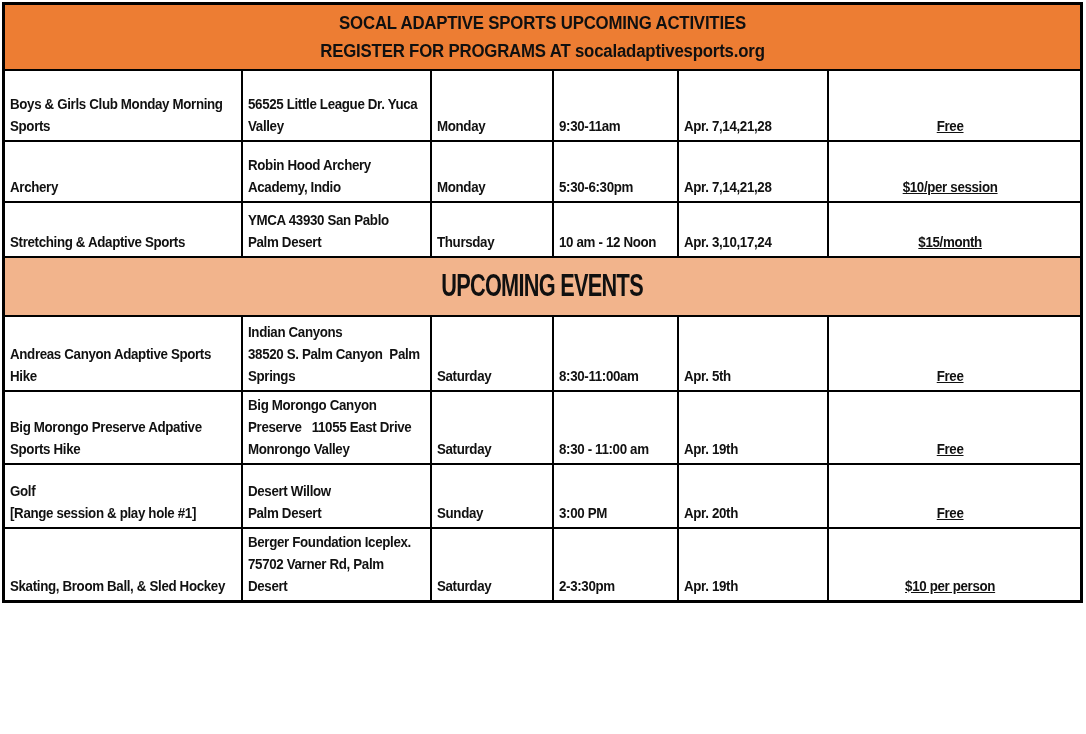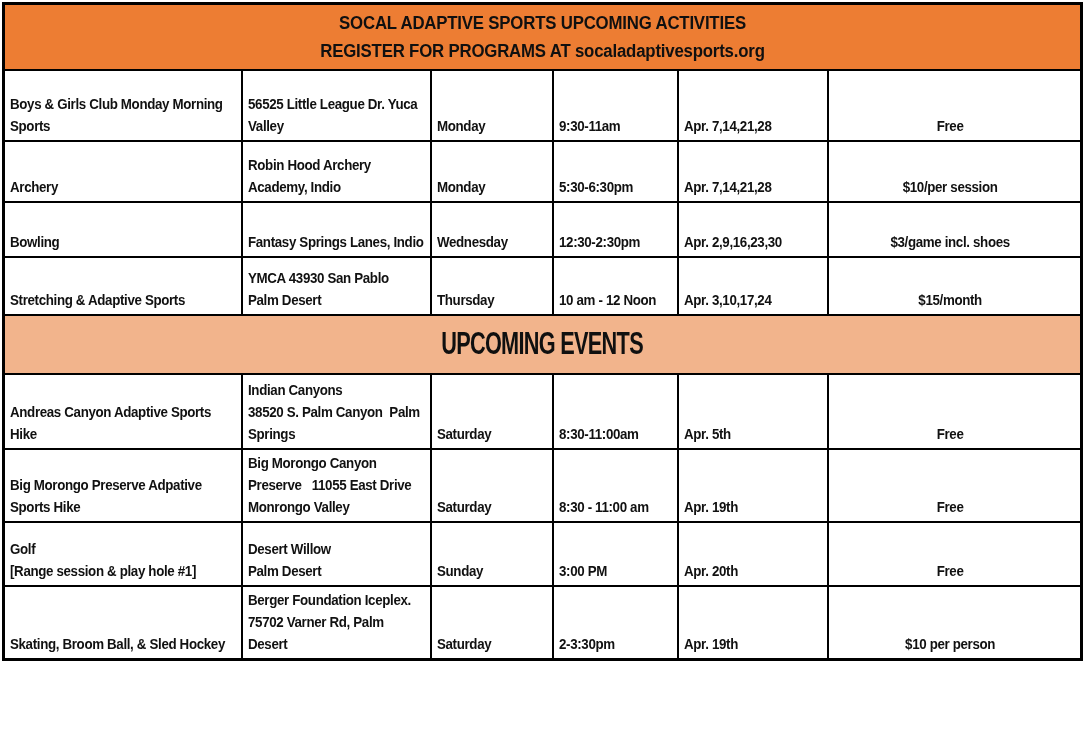--- a/index.html
+++ b/index.html
@@ -52,21 +52,21 @@
   
   .ctext {
     font-size: 15.5px;
     font-weight: 700;
     letter-spacing: -0.4px;
     line-height: 1.42;
     white-space: pre;
     transform: scaleX(0.86);
     transform-origin: 0 100%;
   }
-  td.col-cost { text-align: center; padding-left: 3px; }
+  td.col-cost { text-align: center; padding-left: 3px; text-decoration: underline; }
   td.col-cost .ctext {
     transform-origin: 50% 100%;
     display: block;
     text-align: center;
   }
 
   
   tr.banner-row td {
     vertical-align: middle;
     text-align: center;
@@ -161,40 +161,20 @@
           </td>
           <td class="col-dates">
             <div class="ctext">Apr. 7,14,21,28</div>
           </td>
           <td class="col-cost">
             <div class="ctext">$10/per session</div>
           </td>
         </tr>
         <tr>
           <td class="col-activity">
-            <div class="ctext">Bowling</div>
-          </td>
-          <td class="col-location">
-            <div class="ctext">Fantasy Springs Lanes, Indio</div>
-          </td>
-          <td class="col-day">
-            <div class="ctext">Wednesday</div>
-          </td>
-          <td class="col-time">
-            <div class="ctext">12:30-2:30pm</div>
-          </td>
-          <td class="col-dates">
-            <div class="ctext">Apr. 2,9,16,23,30</div>
-          </td>
-          <td class="col-cost">
-            <div class="ctext">$3/game incl. shoes</div>
-          </td>
-        </tr>
-        <tr>
-          <td class="col-activity">
             <div class="ctext">Stretching &amp; Adaptive Sports</div>
           </td>
           <td class="col-location">
             <div class="ctext">YMCA 43930 San Pablo
 Palm Desert</div>
           </td>
           <td class="col-day">
             <div class="ctext">Thursday</div>
           </td>
           <td class="col-time">

